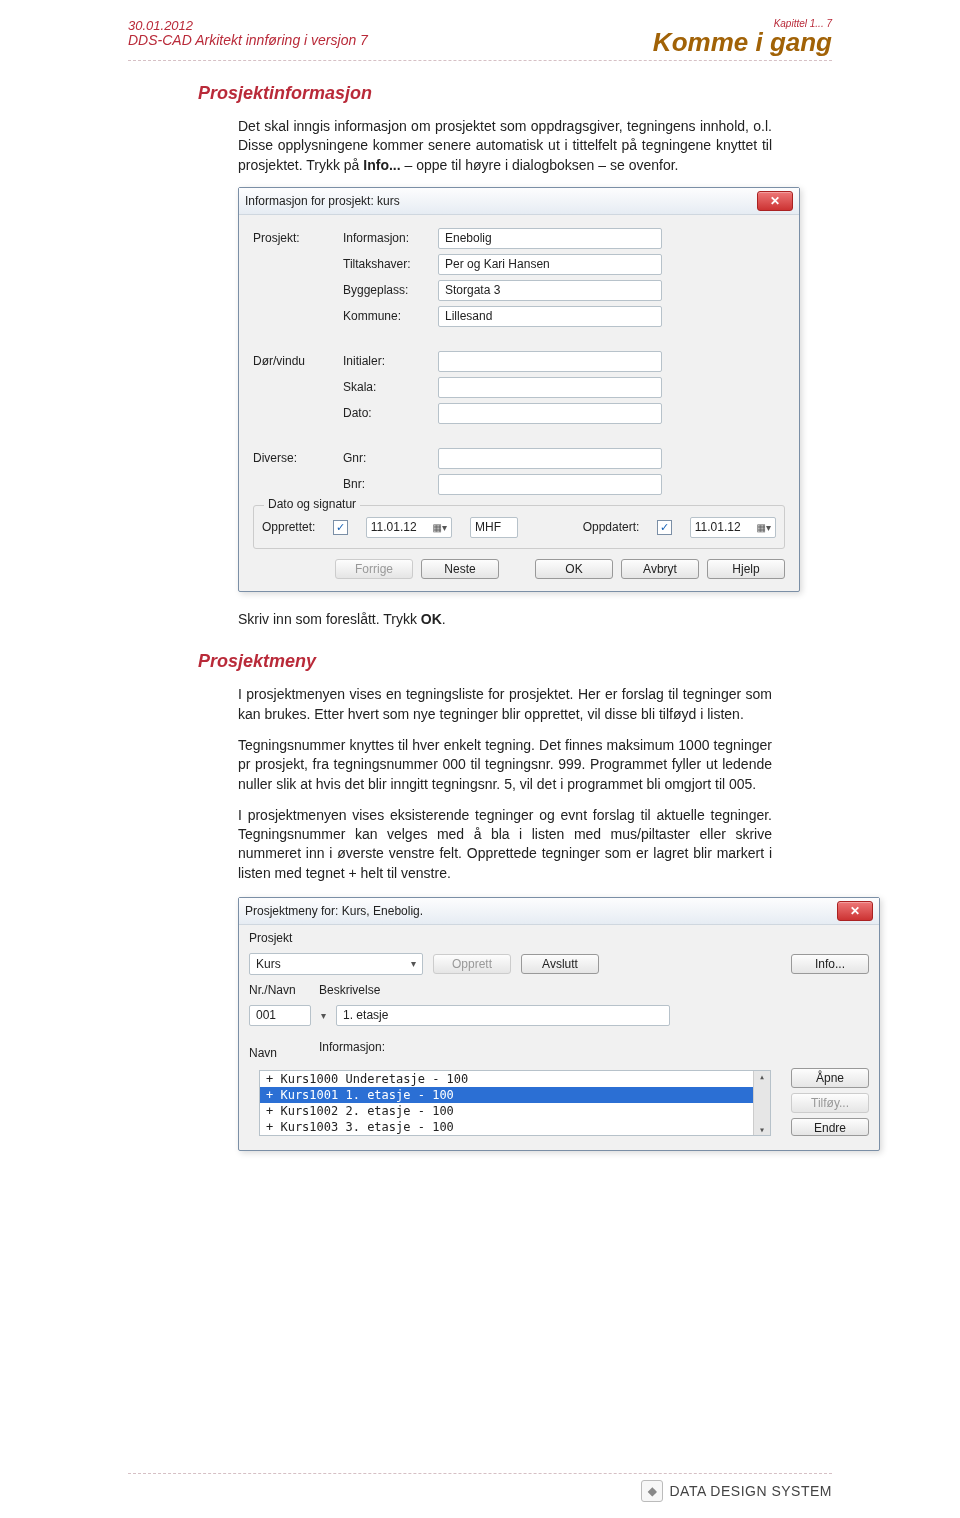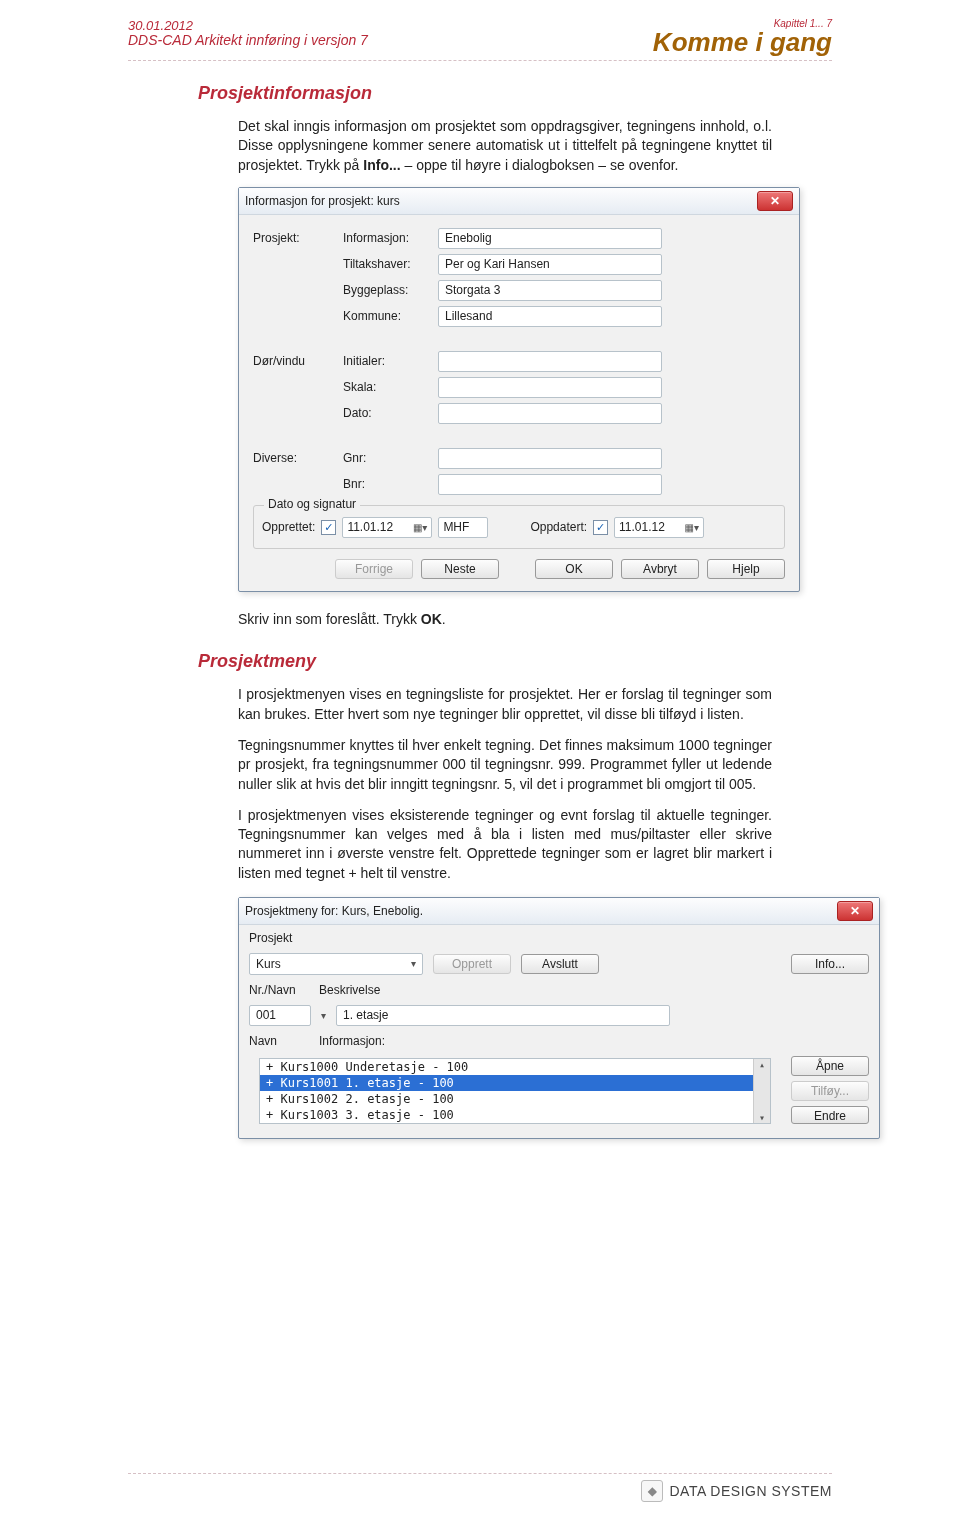--- a/index.html
+++ b/index.html
@@ -21,21 +21,21 @@
   .close-btn{width:34px;height:18px;background:linear-gradient(#E77,#C33);border:1px solid #A22;border-radius:3px;display:flex;align-items:center;justify-content:center;color:#fff;font-weight:bold;font-size:12px;box-shadow:inset 0 1px 0 rgba(255,255,255,.3);}
   .dlg-body{padding:8px 14px 12px 14px;}
   .frow{display:flex;align-items:center;margin:5px 0;}
   .col1{width:90px;}
   .col2{width:95px;}
   .tinput{background:#fff;border:1px solid #B7C2CA;border-radius:2px;height:19px;line-height:19px;padding:0 6px;width:210px;font-size:12px;}
   .tinput.empty{color:transparent;}
   .sep{height:14px;}
   .date-sig{border:1px solid #ccc;border-radius:3px;padding:1px 8px 10px 8px;margin-top:10px;position:relative;}
   .date-sig-legend{position:absolute;top:-9px;left:10px;background:#F1F1F1;padding:0 4px;font-size:12px;}
-  .dsrow{display:flex;align-items:center;gap:6px;margin-top:10px;}
+  .dsrow{display:flex;align-items:center;gap:18px;margin-top:10px;}
   .chk{width:13px;height:13px;border:1px solid #7B8FA6;background:#fff;display:inline-flex;align-items:center;justify-content:center;font-size:11px;color:#1560B5;}
   .datebox{background:#fff;border:1px solid #B7C2CA;border-radius:2px;height:19px;line-height:19px;padding:0 4px;width:80px;font-size:12px;display:flex;align-items:center;justify-content:space-between;}
   .dd{font-size:10px;color:#555;}
   .mhf{width:40px;background:#fff;border:1px solid #B7C2CA;border-radius:2px;height:19px;line-height:19px;padding:0 4px;font-size:12px;}
   .btnrow{display:flex;gap:8px;justify-content:flex-end;margin-top:10px;}
   .btn{background:linear-gradient(#fdfdfd,#e5e5e5);border:1px solid #999;border-radius:3px;padding:2px 12px;font-size:12px;min-width:52px;text-align:center;}
   .btn.dis{color:#999;border-color:#ccc;}
 
   .pm-dialog{margin:14px 0 0 110px;width:640px;border:1px solid #7B8FA6;border-radius:2px;background:#F1F1F1;font-size:12px;box-shadow:2px 2px 6px rgba(0,0,0,.15);}
   .pm-row{display:flex;align-items:center;gap:10px;padding:4px 10px;}
@@ -190,21 +190,21 @@
     <div class="pm-row">
       <span style="width:60px;">Nr./Navn</span>
       <span>Beskrivelse</span>
     </div>
     <div class="pm-row">
       <span class="small-in">001</span>
       <span class="dd">▾</span>
       <span class="med-in">1. etasje</span>
     </div>
     <div class="pm-row">
-      <span style="width:60px;">Navn</span>
+      <span style="width:60px;margin-top:12px;">Navn</span>
       <span>Informasjon:</span>
     </div>
     <div class="pm-row" style="align-items:stretch;padding-bottom:8px;">
       <div style="flex:1;">
         <div class="pm-list">
           <div class="pm-list-wrap">
             <div class="pm-list-inner">
               <div class="pm-item">+ Kurs1000  Underetasje - 100</div>
               <div class="pm-item sel">+ Kurs1001  1. etasje - 100</div>
               <div class="pm-item">+ Kurs1002  2. etasje - 100</div>

